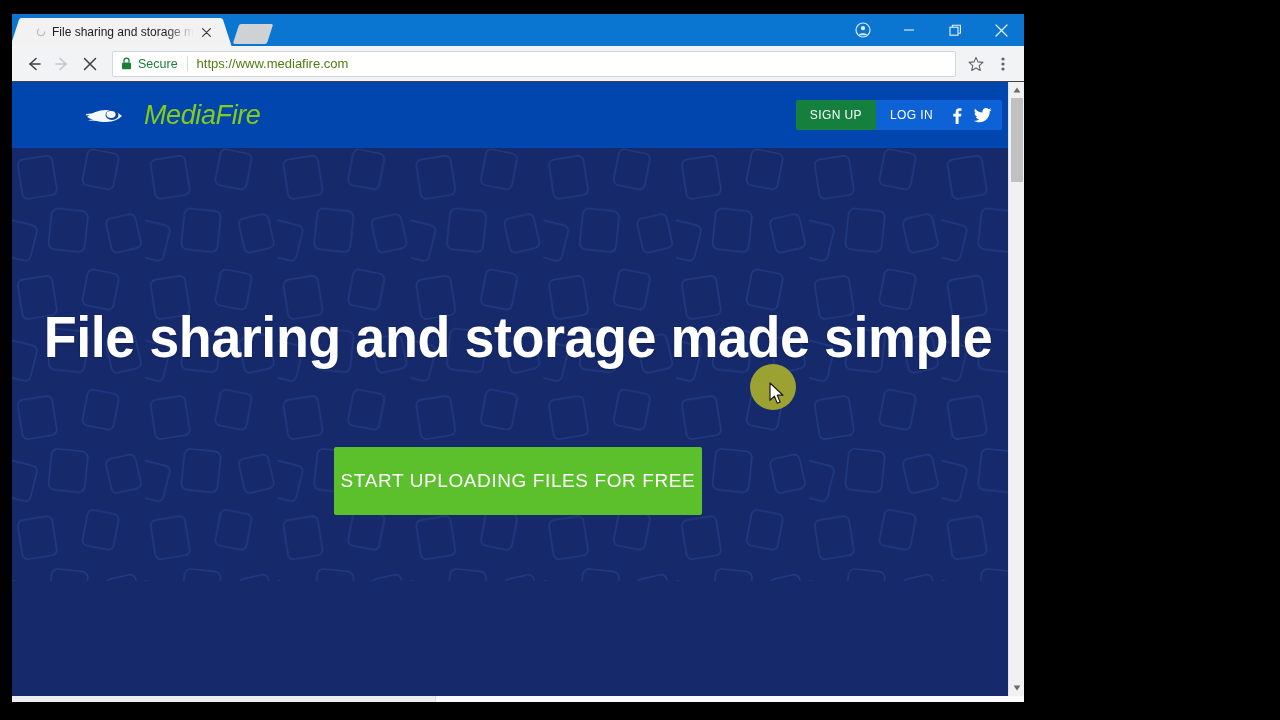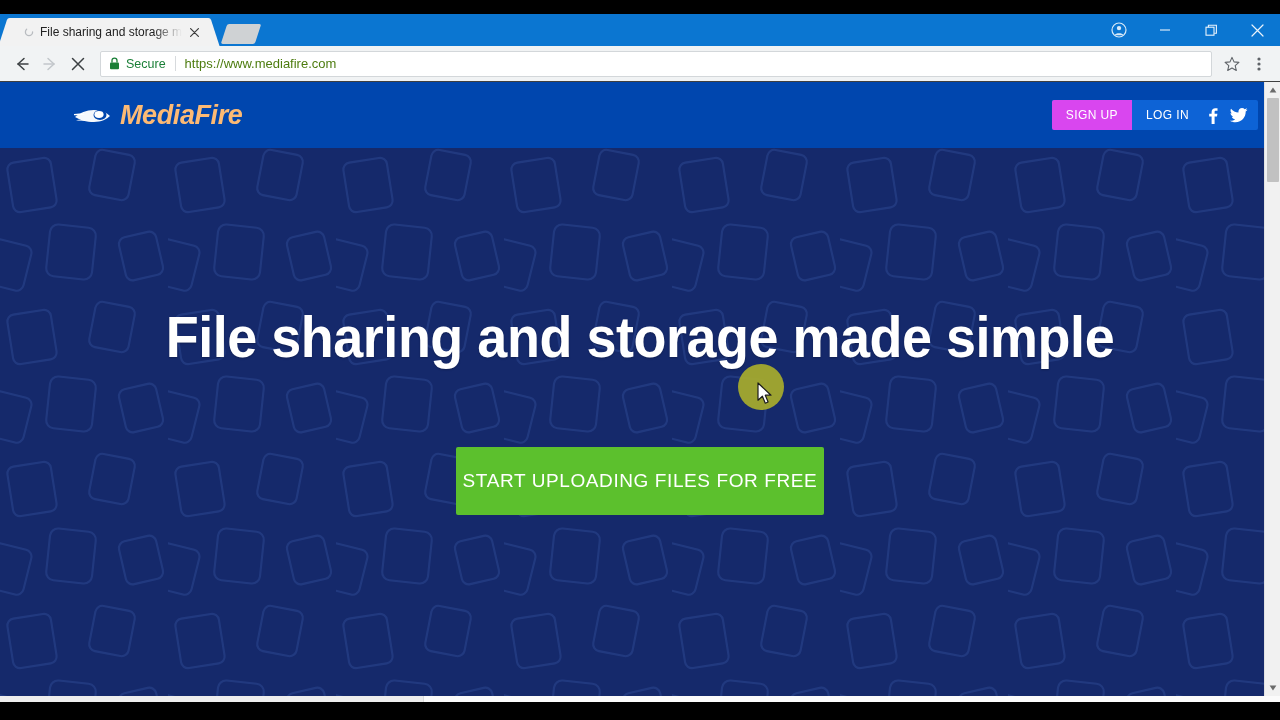--- a/index.html
+++ b/index.html
@@ -11,22 +11,22 @@
   }
 
   .screen { position: relative; width: 1280px; height: 720px; background: #000; }
 
   
   .letterbox-top    { position:absolute; left:0; top:0;    width:1280px; height:14px; background:#000; }
   .letterbox-bottom { position:absolute; left:0; top:702px;width:1280px; height:18px; background:#000; }
 
   
   .browser {
-    position: absolute; left: 0; top: 14px;
-    width: 1280px; height: 688px;
+    position: absolute; left: 12px; top: 14px;
+    width: 1012px; height: 688px;
     background: #fff;
     overflow: hidden;
   }
 
   
   .titlebar {
     position: relative;
     height: 32px;
     background: #0b76d1;
     display: flex;
@@ -164,43 +164,44 @@
     display: flex; align-items: center;
     padding: 0 22px 0 0;
     z-index: 5;
   }
   .brand {
     display: flex; align-items: center;
     margin-left: 74px;
   }
   .brand-mark { width: 38px; height: 22px; margin-right: 8px; flex:0 0 auto; }
   .brand-name {
-    color: #fdba74;
+    color: #84cc16;
     font-size: 27px;
-    font-weight: bold;
+    font-weight: normal;
     font-style: italic;
     letter-spacing: -0.4px;
     font-family: "Liberation Sans", sans-serif;
+    margin-left: 12px;
   }
   .header-right {
     margin-left: auto;
     display: flex; align-items: stretch;
     height: 30px;
     background: #0d63d6;
     border-radius: 2px;
     overflow: hidden;
   }
   .hdr-btn {
     display:flex; align-items:center;
     padding: 0 14px;
     color:#fff;
     font-size: 12px;
     letter-spacing: .4px;
   }
-  .hdr-btn.signup { background:#d946ef; }
+  .hdr-btn.signup { background:#15803d; }
   .hdr-social {
     display:flex; align-items:center;
     padding-right: 10px;
     gap: 9px;
   }
   .soc { width:18px; height:18px; color:#fff; display:flex; align-items:center; justify-content:center; }
 
   
   .hero {
     position: relative;

